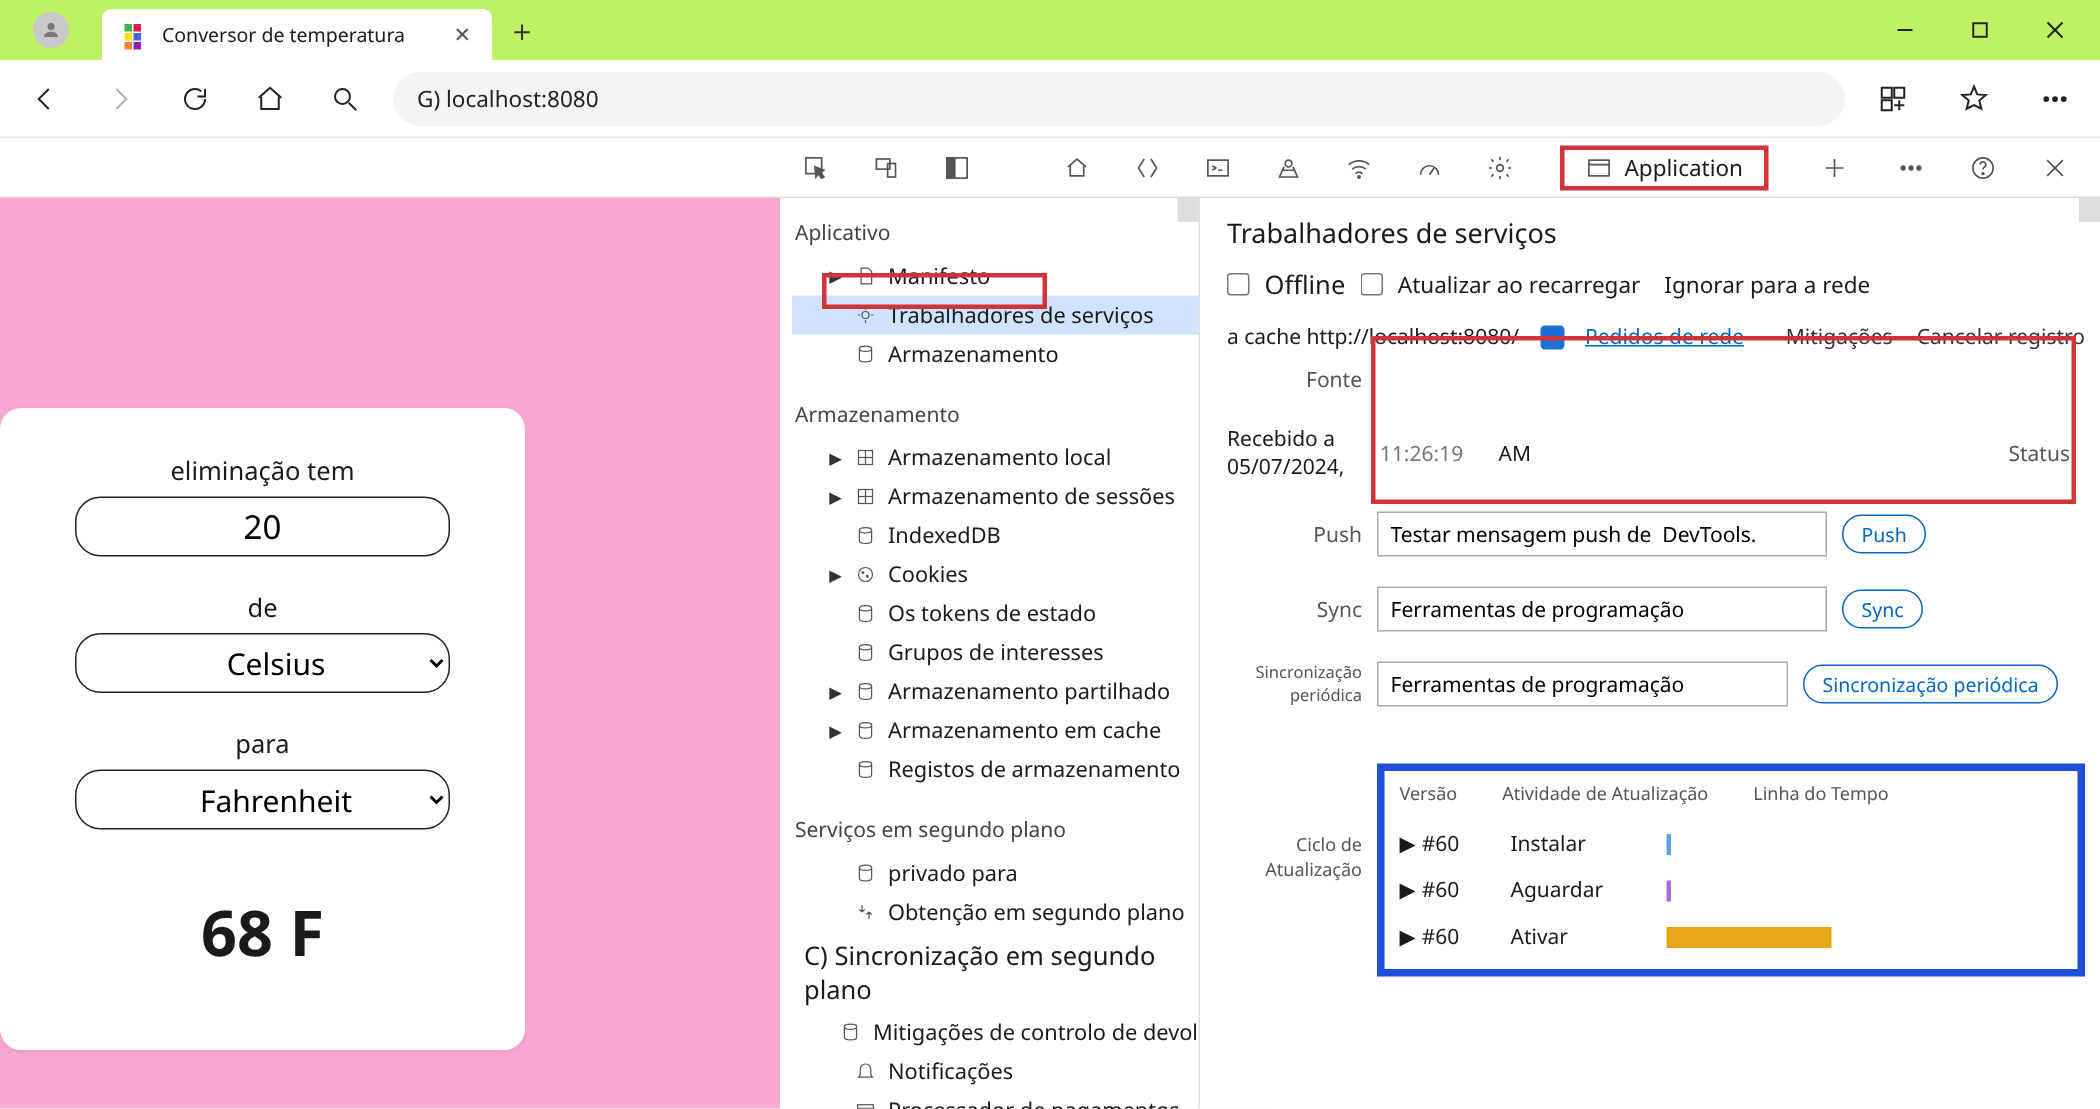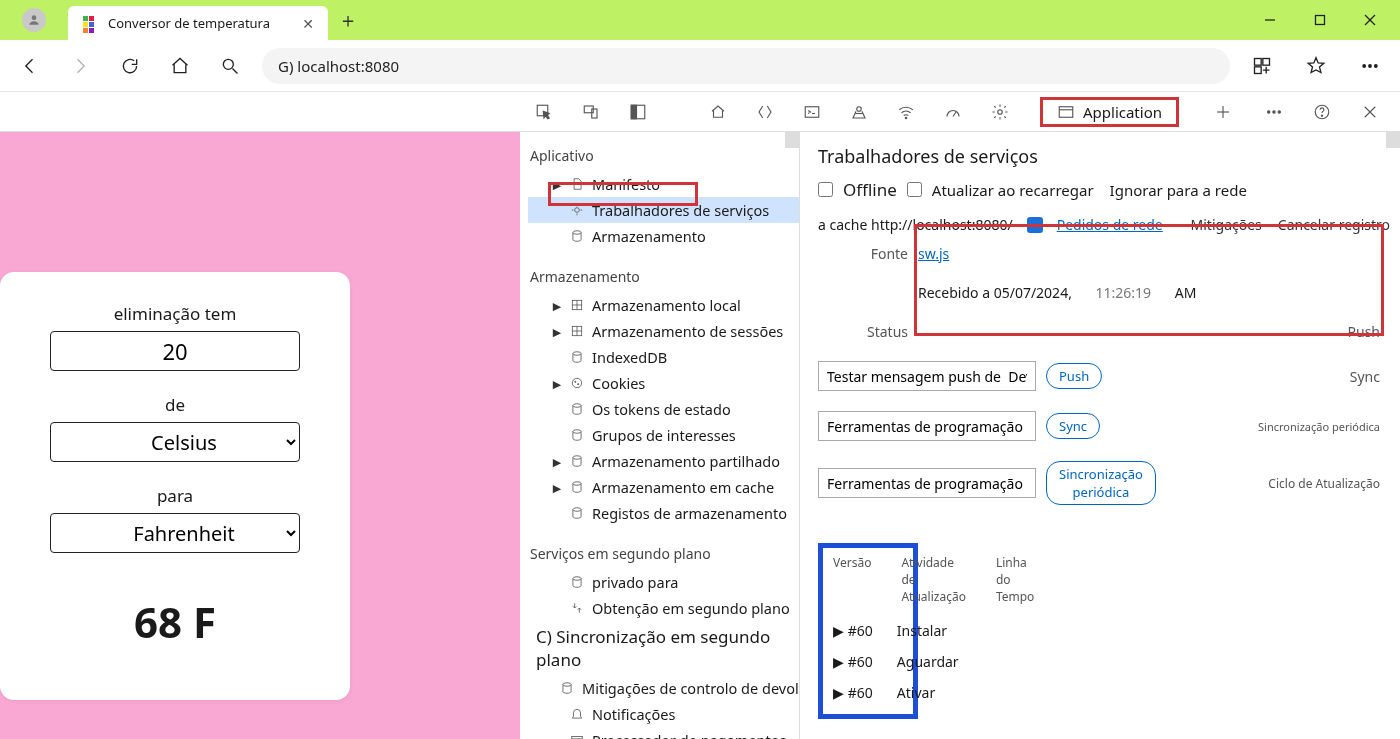--- a/index.html
+++ b/index.html
@@ -33,21 +33,21 @@
 .app-tab{display:flex;align-items:center;gap:8px;padding:0 14px;height:30px;border:3px solid #d13438;margin-left:6px;}
 .app-tab span{font-size:15px;}
 .add-panel{margin-left:10px;}
 .dt-right{margin-left:auto;display:flex;gap:12px;padding-right:12px;}
 
 
 .content{display:flex;height:calc(739px - 40px - 52px - 40px);}
 .page{width:520px;background:#f9a8d4;display:flex;align-items:flex-start;justify-content:flex-start;padding-top:140px;}
 .card{width:350px;background:#fff;border-radius:14px;padding:30px 36px 50px;box-shadow:0 1px 4px rgba(0,0,0,0.07);text-align:center;}
 .card label{display:block;font-size:17px;margin-bottom:6px;}
-.card input,.card select{width:250px;height:40px;border:1px solid #222;border-radius:4px;font-size:22px;text-align:center;margin-bottom:22px;background:#fff;}
+.card input,.card select{width:250px;height:40px;border:1px solid #222;border-radius:17px;font-size:22px;text-align:center;margin-bottom:22px;background:#fff;}
 .card select{font-size:20px;text-align-last:center;padding-left:30px;}
 .result{font-size:42px;font-weight:700;margin-top:18px;}
 
 
 .app-panel{flex:1;display:flex;background:#fff;position:relative;}
 .app-sidebar{width:280px;border-right:1px solid #ddd;overflow:auto;font-size:14.5px;position:relative;}
 .side-section{padding:8px 0 4px 8px;}
 .side-title{color:#444;padding:6px 0 6px 2px;font-size:14px;}
 .side-item{display:flex;align-items:center;gap:8px;padding:3px 0 3px 24px;cursor:default;white-space:nowrap;}
 .side-item.selected{background:#cfe3ff;}
@@ -478,23 +478,20 @@
         <span class="links">
           <span class="plain-link">Mitigações</span>
           <span class="plain-link">Cancelar registro</span>
         </span>
       </div>
 
       <div class="redbox2"></div>
 
       <div class="sw-grid">
         <div class="lab">Fonte</div>
-        <div class="val">
-            <span class="link">sw.js</span>
-          </div>
 
         <div class="lab"></div>
         <div class="val received">
           <span>Recebido a 05/07/2024,</span>&nbsp;<span class="time">11:26:19</span>&nbsp;<span>AM</span>
         </div>
 
         <div class="lab">Status</div>
 
         <div class="lab">Push</div>
         <div class="val">

